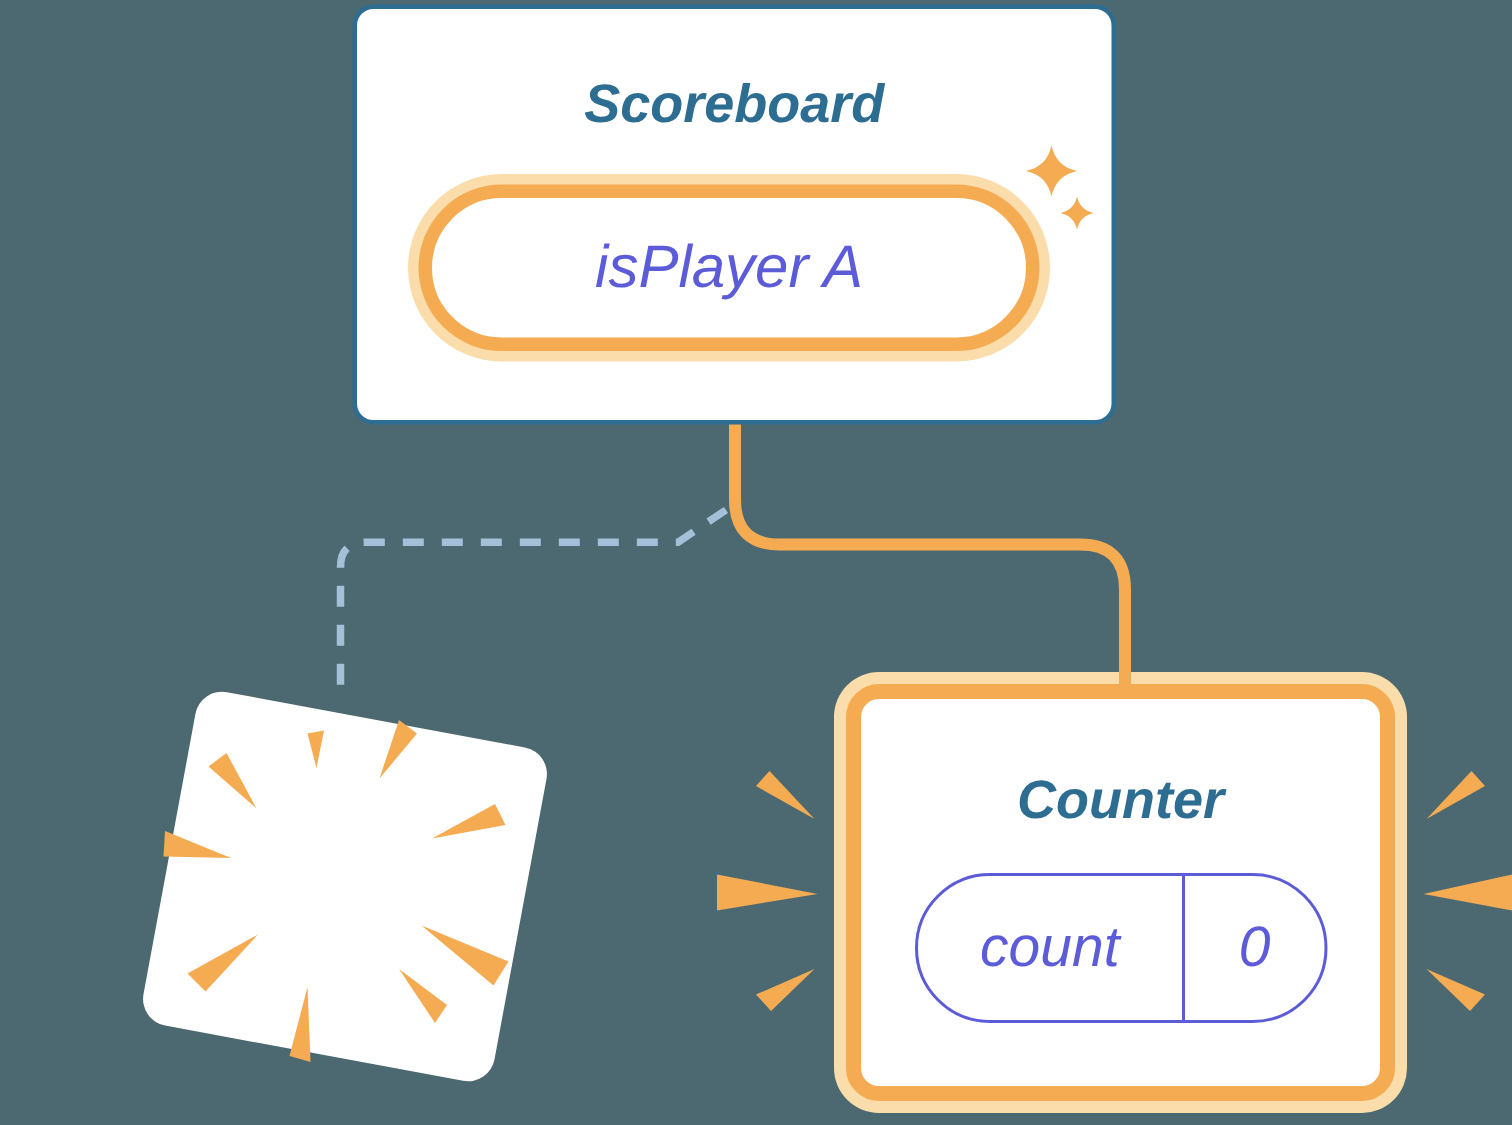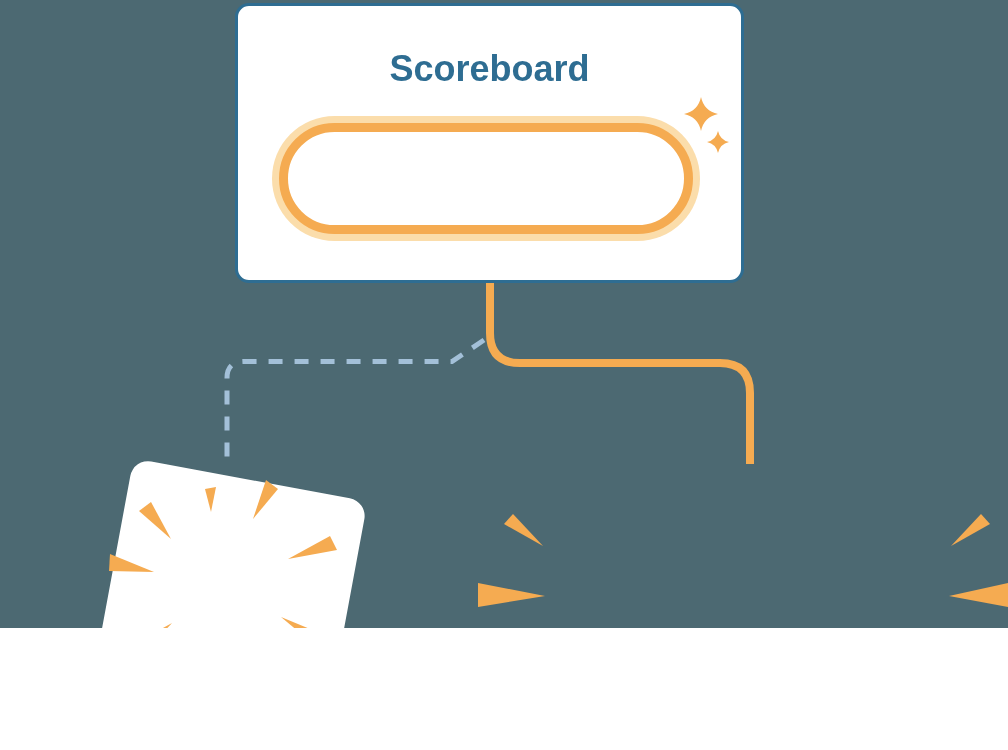--- a/index.html
+++ b/index.html
@@ -1,23 +1,24 @@
 <!DOCTYPE html>
 <html style="--background: #4C6972; --teal: #2E6D92; --orange: #F5AB51; --orange-light: #FBDDAB; --indigo: #5C5CD8; --dash-blue: #A3C0D8; --card-white: #FFFFFF;"><head>
 <meta charset="utf-8">
 <style>
   html, body { margin: 0; padding: 0; }
   body { font-family: "Liberation Sans", sans-serif; }
 
   .stage {
     position: relative;
     width: 1008px;
-    height: 628px;
+    height: 750px;
     background: var(--background, #4C6972);
     overflow: hidden;
+    font-style: italic;
   }
 
   svg.layer {
     position: absolute;
     left: 0; top: 0;
     width: 1008px; height: 750px;
     pointer-events: none;
   }
   .underlay { z-index: 0; }
   .overlay  { z-index: 3; }
@@ -157,26 +158,36 @@
 
   <svg class="layer underlay" viewBox="0 0 1008 750">
     <path class="dashed-connector" d="M484,340 L452,361.5 L244,361.5 Q227,361.5 227,378 L227,458"></path>
     <path class="solid-connector" d="M490,278 L490,333 Q490,363 520,363 L720,363 Q750,363 750,393 L750,460"></path>
   </svg>
 
   <div class="scoreboard-card">
     <div class="card-title">Scoreboard</div>
     <div class="pill-glow">
       <div class="state-pill">
+        <div class="cell name">isPlayer A</div>
       </div>
     </div>
   </div>
 
   <div class="removed-card"></div>
 
+  <div class="counter-card">
+    <div class="counter-inner">
+      <div class="card-title">Counter</div>
+      <div class="counter-pill">
+        <div class="cell name">count</div>
+        <div class="cell value">0</div>
+      </div>
+    </div>
+  </div>
 
   <div class="connector-bridge"></div>
 
   <svg class="layer overlay" viewBox="0 0 1008 750">
 
     <g>
       <path class="orange-shape" transform="translate(701,114)" d="M0,-17 Q3,-3 17,0 Q3,3 0,17 Q-3,3 -17,0 Q-3,-3 0,-17 Z"></path>
       <path class="orange-shape" transform="translate(718,142)" d="M0,-11 Q2,-2 11,0 Q2,2 0,11 Q-2,2 -11,0 Q-2,-2 0,-11 Z"></path>
     </g>
 

